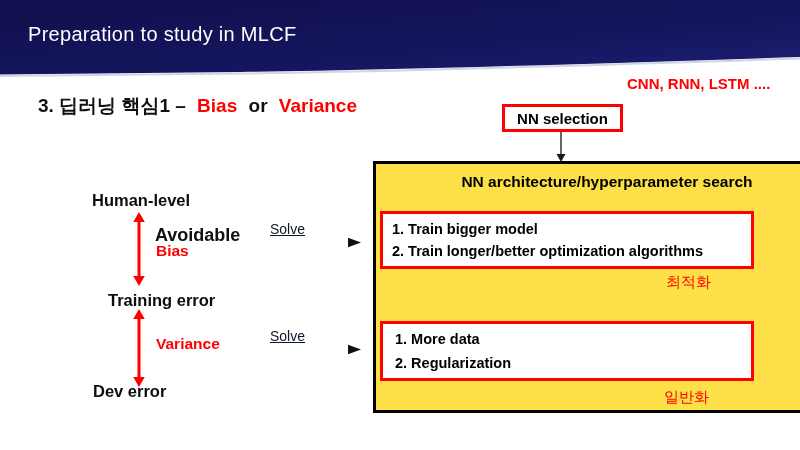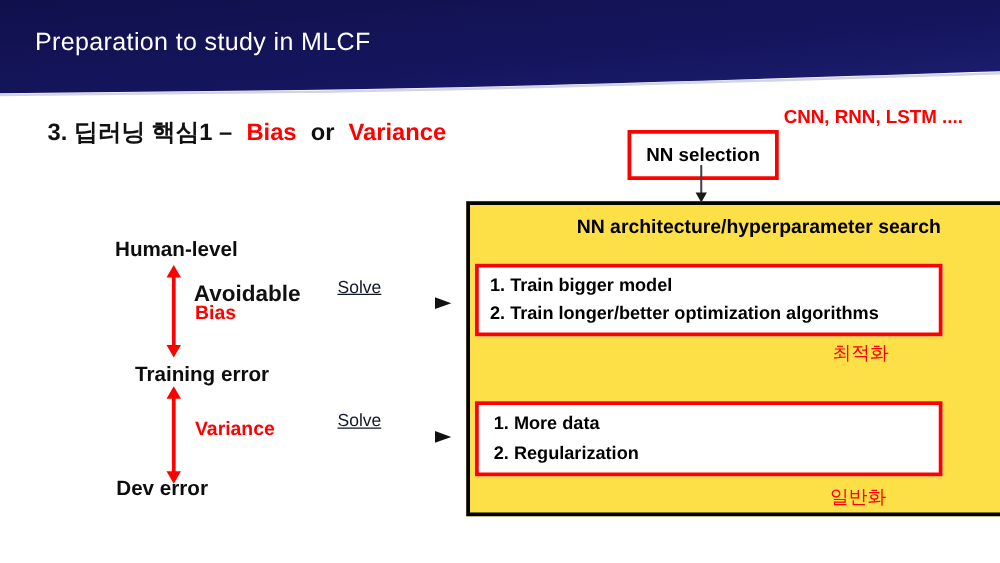--- a/index.html
+++ b/index.html
@@ -38,32 +38,32 @@
     font-weight: 700;
     color: #111111;
     white-space: nowrap;
   }
   .slide-title .red { color: #ff0000; }
   .slide-title .or { margin: 0 6px; }
 
   
   .cnn-note {
     position: absolute;
-    left: 627px; top: 85px;
+    left: 627px; top: 75px;
     font-size: 15px;
     font-weight: 700;
     color: #ff0000;
     white-space: nowrap;
   }
 
   
   .nn-selection {
     position: absolute;
     left: 502px; top: 104px;
-    width: 121px; height: 40px;
+    width: 121px; height: 28px;
     border: 3px solid #ff0000;
     background: #ffffff;
     display: flex; align-items: center; justify-content: center;
     font-size: 15px; font-weight: 700; color: #000000;
     white-space: nowrap;
   }
   .down-arrow { position: absolute; left: 554px; top: 132px; }
 
   
   .search-panel {

